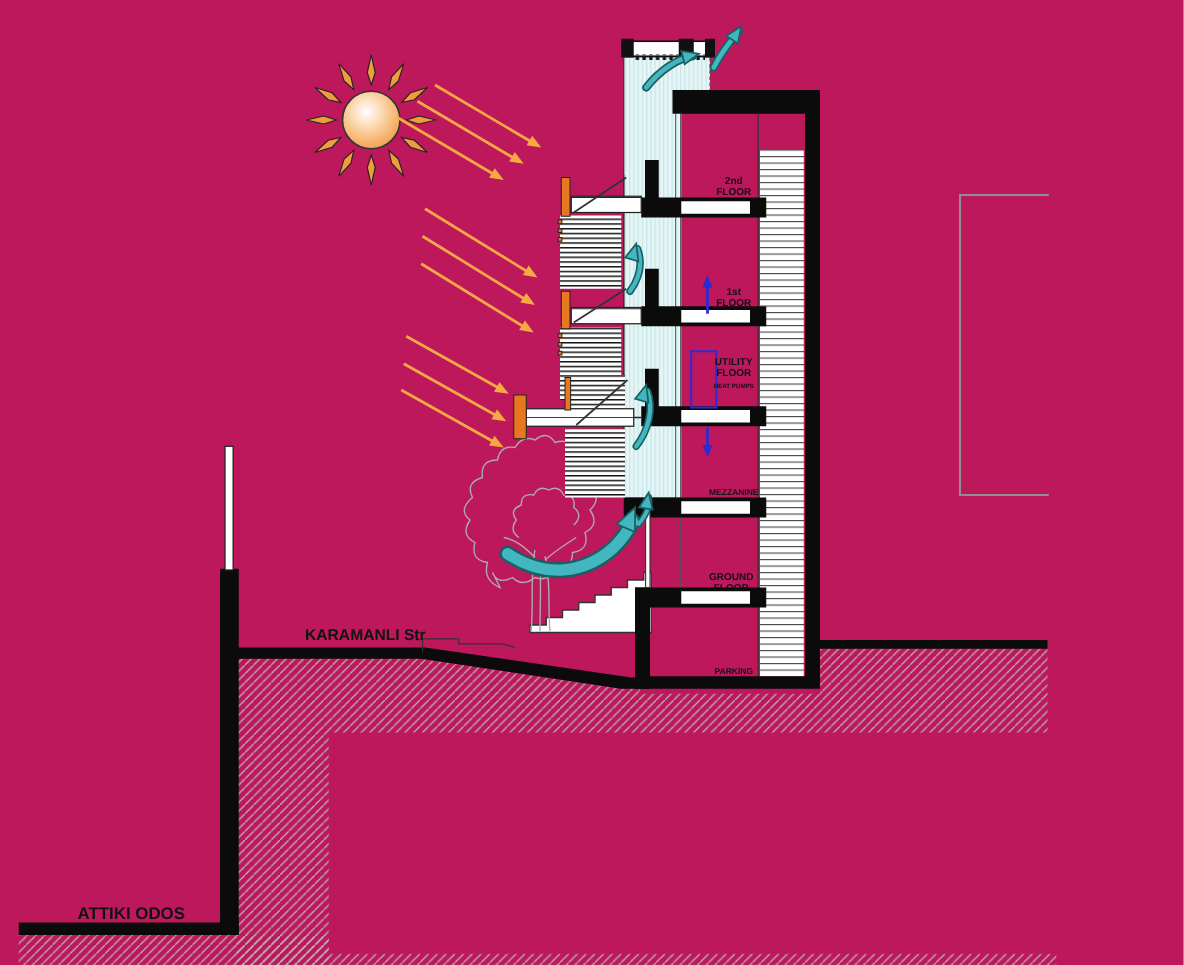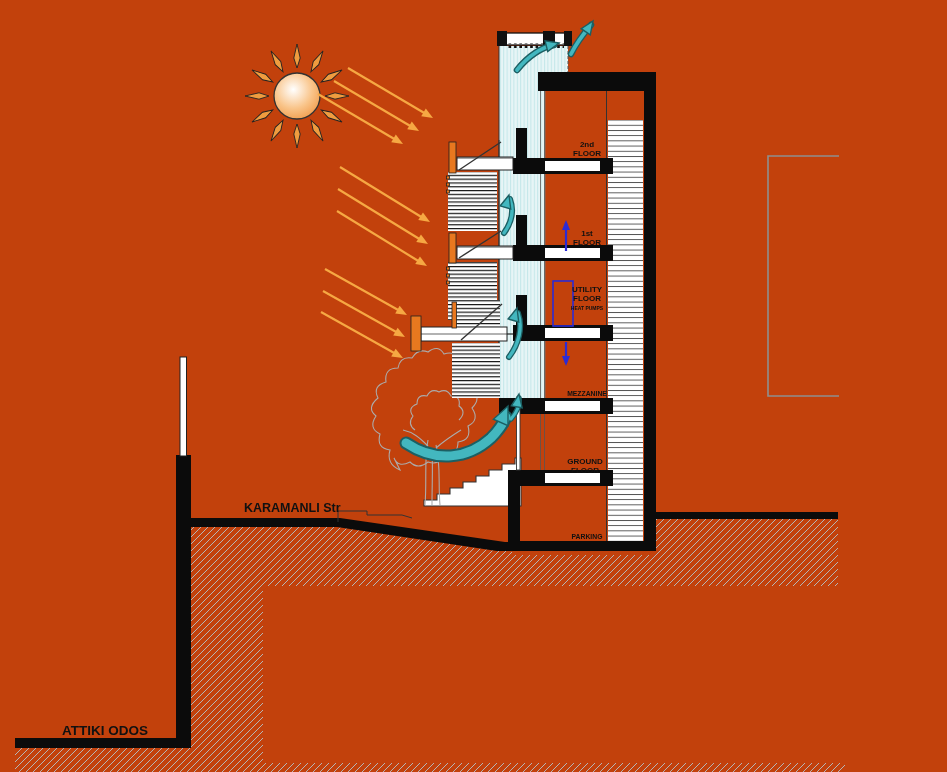--- a/index.html
+++ b/index.html
@@ -1,16 +1,16 @@
 <!DOCTYPE html>
 <html><head>
 <meta charset="utf-8">
 <style>
   html,body{margin:0;padding:0;background:#ffffff;}
-  #stage{position:relative;width:947px;height:772px;background:#c2410c;overflow:hidden;
+  #stage{position:relative;width:947px;height:772px;background:#be185d;overflow:hidden;
          font-family:"Liberation Sans",sans-serif;}
   svg{position:absolute;left:0;top:0;}
   text{font-family:"Liberation Sans",sans-serif;font-weight:bold;fill:#111;}
 </style>
 </head>
 <body>
 
 <div id="stage">
 <svg width="947" height="772" viewBox="0 0 947 772">
 

